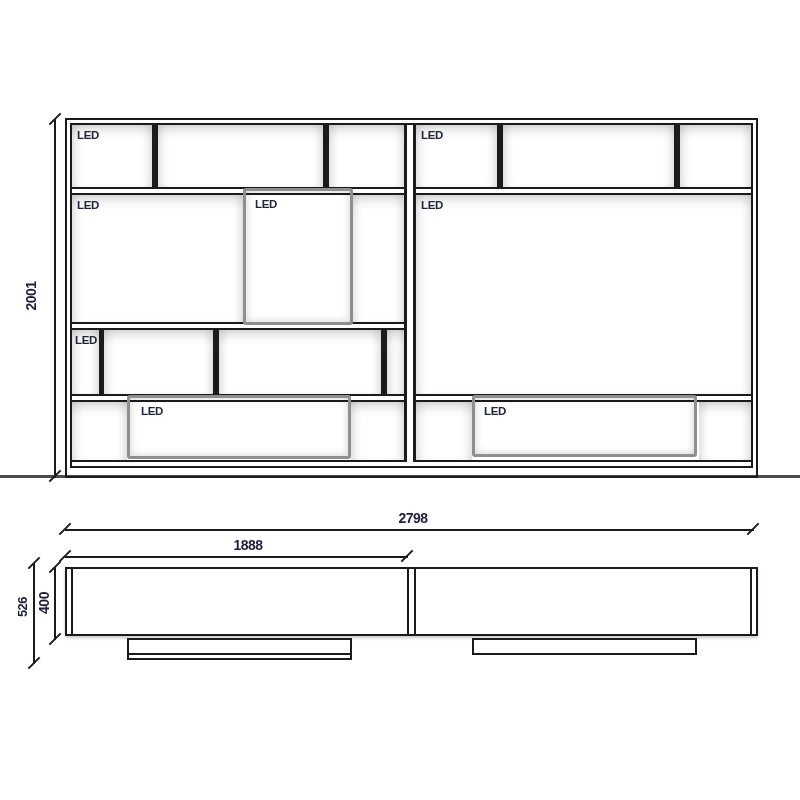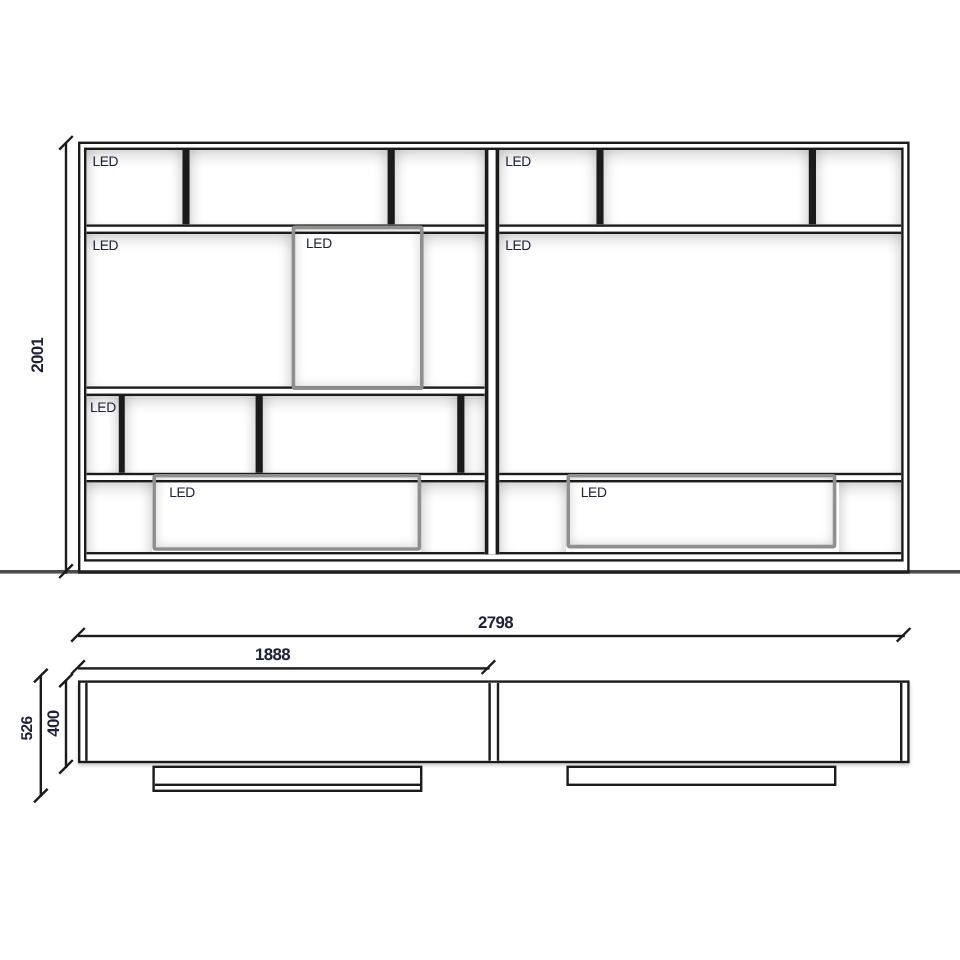--- a/index.html
+++ b/index.html
@@ -27,21 +27,21 @@
   
   .ledbox{
     position:absolute;box-sizing:border-box;
     border:3px solid #8f8f8f;border-radius:3px;
     background:linear-gradient(180deg,#d6d4c9 0%,#eceadف 0%,#ecead1 0%,#ebe9df 30%,#f3f1e9 65%,#e4e2d7 100%);
     box-shadow:inset 0 0 9px rgba(0,0,0,0.18);
     z-index:4;
   }
   .led{
     display:inline-block;margin:4px 0 0 5px;
-    font-size:11.5px;font-weight:normal;letter-spacing:-0.3px;color:#23233c;
+    font-size:11.5px;font-weight:bold;letter-spacing:-0.3px;color:#23233c;
     line-height:1;white-space:nowrap;
   }
   .frame{position:absolute;border:2px solid #1b1b1b;box-sizing:border-box;background:transparent;z-index:6;pointer-events:none;}
   .dimline{position:absolute;background:#1b1b1b;z-index:7;}
   .tick{position:absolute;width:16px;height:2px;background:#1b1b1b;transform:rotate(-45deg);z-index:7;}
   .dimtext{
     position:absolute;text-align:center;
     font-size:14px;font-weight:bold;letter-spacing:-0.5px;color:#1f1f3a;
     line-height:1;z-index:7;white-space:nowrap;
   }
@@ -116,21 +116,21 @@
 
   <div>
     <div class="dimline" style="left:65px;top:529px;width:689px;height:2px;"></div>
     <div class="tick" style="left:57px;top:528px;"></div>
     <div class="tick" style="left:745px;top:528px;"></div>
     <div class="dimtext" style="left:378px;top:511px;width:70px;">2798</div>
 
     <div class="dimline" style="left:65px;top:556px;width:343px;height:2px;"></div>
     <div class="tick" style="left:57px;top:555px;"></div>
     <div class="tick" style="left:399px;top:555px;"></div>
-    <div class="dimtext" style="left:192px;top:538px;width:70px;">1888</div>
+    <div class="dimtext" style="left:213px;top:538px;width:70px;">1888</div>
   </div>
 
   <div>
     <div class="prect" style="left:65px;top:567px;width:693px;height:69px;box-shadow:0 2px 3px rgba(0,0,0,0.22);"></div>
     <div class="pline" style="left:71px;top:569px;width:2px;height:65px;"></div>
     <div class="pline" style="left:750px;top:569px;width:2px;height:65px;"></div>
     <div class="centerdiv" style="left:407px;top:569px;width:9px;height:65px;border-left-width:2px;border-right-width:2px;z-index:7;"></div>
 
     <div class="prect" style="left:127px;top:638px;width:225px;height:22px;"></div>
     <div class="pline" style="left:129px;top:653px;width:221px;height:2px;"></div>

